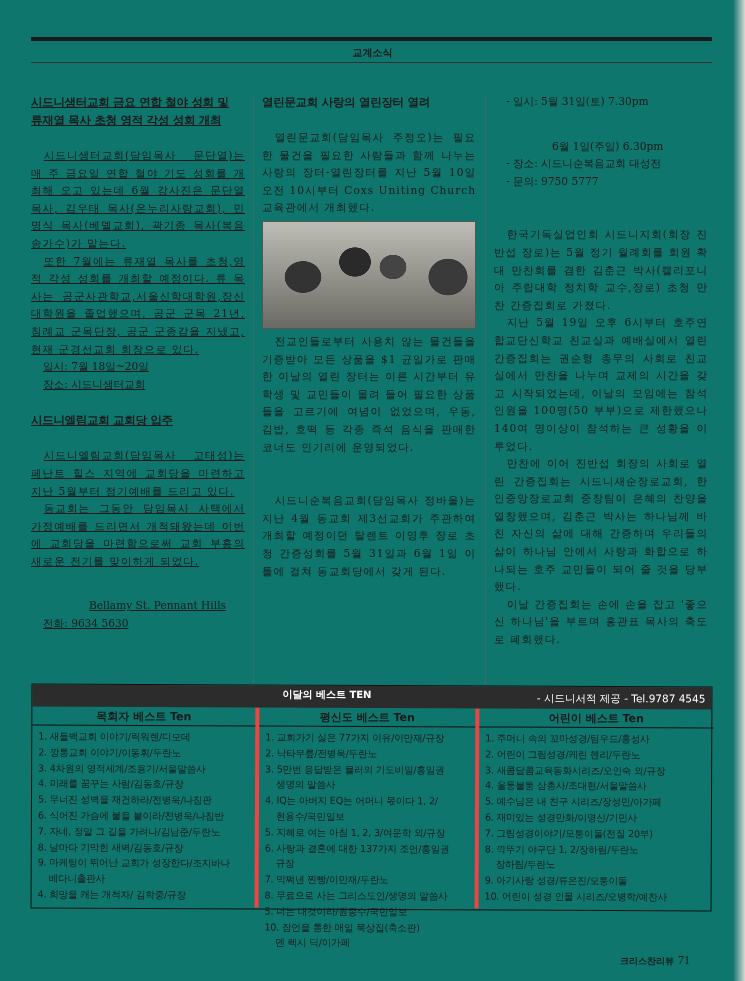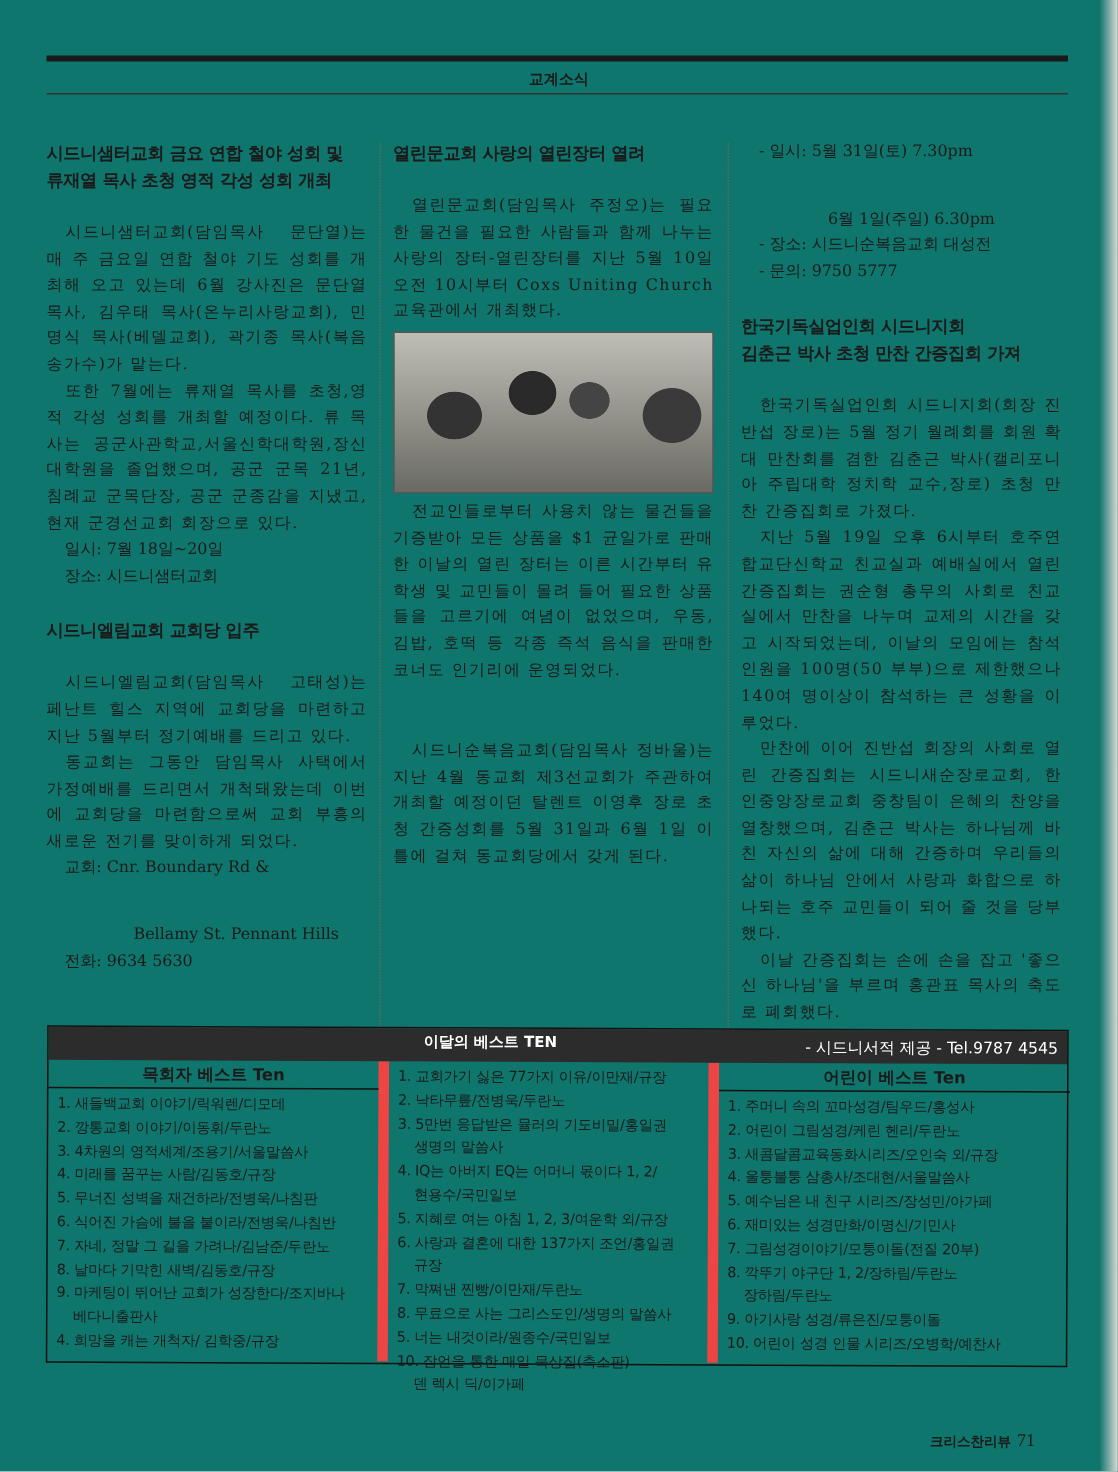--- a/index.html
+++ b/index.html
@@ -3,42 +3,42 @@
   <meta charset="utf-8">
   <style>
     * { box-sizing: border-box; margin: 0; padding: 0; }
     html, body { width: 745px; height: 981px; background: #f7f6f1; overflow: hidden; }
     body { font-family: "DejaVu Sans", "Liberation Sans", sans-serif; color: #1a1a1a; position: relative; }
     .page { position: absolute; left: 0; top: 0; width: 745px; height: 981px; background: #0f766e; }
     .top-rule { position: absolute; left: 31px; top: 37px; width: 681px; height: 4px; background: #1a1a1a; }
     .section-label { position: absolute; left: 0; width: 745px; top: 46px; text-align: center; font-size: 10px; font-weight: bold; }
     .sub-rule { position: absolute; left: 31px; top: 62px; width: 681px; height: 1px; background: #333; }
     .col { position: absolute; top: 93px; font-size: 10.6px; line-height: 17.6px; }
-    .col1 { left: 31px; width: 214px; }
+    .col1 { left: 31px; width: 214px; text-decoration: underline; }
     .col2 { left: 262px; width: 214px; }
     .col3 { left: 494px; width: 214px; }
     .vdiv { position: absolute; top: 95px; height: 590px; border-left: 1px dotted #666; }
     .headline { font-weight: bold; font-size: 11.5px; line-height: 18px; letter-spacing: -0.3px; }
     .para { text-align: justify; text-indent: 1.2em; letter-spacing: 1px; font-family: "DejaVu Serif", "Liberation Serif", serif; }
     .info { padding-left: 12px; font-family: "DejaVu Serif", "Liberation Serif", serif; }
     .info .indent { padding-left: 46px; margin-top: 27px; }
     .gap { height: 18px; }
     .photo { width: 214px; height: 108px; margin: 4px 0 4px 0; background:
       radial-gradient(ellipse 30px 26px at 40px 55px, #333 60%, transparent 62%),
       radial-gradient(ellipse 26px 24px at 92px 40px, #2a2a2a 60%, transparent 62%),
       radial-gradient(ellipse 22px 20px at 130px 45px, #444 60%, transparent 62%),
       radial-gradient(ellipse 32px 30px at 185px 55px, #3a3a3a 60%, transparent 62%),
       linear-gradient(180deg, #bdbdb5 0%, #9d9d95 40%, #6a6a64 100%);
       border: 1px solid #555; }
     .best-box { position: absolute; left: 31px; top: 685px; width: 681px; height: 225px; border: 1.5px solid #111; transform: rotate(0.25deg); }
     .best-header { height: 22px; background: #2c2c2c; color: #fff; position: relative; }
     .best-title { position: absolute; left: 250px; top: 2px; font-size: 10px; font-weight: bold; }
     .best-source { position: absolute; right: 6px; top: 5px; font-size: 10.5px; }
     .best-cols { display: flex; height: 200px; }
-    .best-col { flex: 0 0 auto; border-right: 7px solid #ef4444; }
+    .best-col { flex: 0 0 auto; border-right: 4px solid #ef4444; }
     .best-col:last-child { border-right: none; }
     .best-col.c1 { width: 227px; }
     .best-col.c2 { width: 220px; }
     .best-col.c3 { width: 234px; }
     .best-col-head { height: 19px; text-align: center; font-size: 11px; font-weight: bold; line-height: 19px; border-bottom: 1px solid #111; }
     .best-list { padding: 3px 6px; font-size: 9.6px; line-height: 15.8px; list-style: none; letter-spacing: -0.2px; }
     .best-list li .cont { display: block; padding-left: 11px; }
     .footer { position: absolute; left: 620px; top: 953px; font-size: 9px; font-weight: bold; }
     .footer .num { font-size: 12px; font-weight: normal; margin-left: 4px; font-family: Liberation Serif, serif; }
     .edge-shadow { position: absolute; right: 0; top: 0; width: 12px; height: 981px; background: linear-gradient(90deg, transparent, #d8d8d2); }
@@ -62,21 +62,20 @@
     <div class="info">
       <div><span>일시:</span> <span>7월 18일~20일</span></div>
       <div><span>장소:</span> <span>시드니샘터교회</span></div>
     </div>
     <div class="gap"></div>
     <div class="headline">시드니엘림교회  교회당 입주</div>
     <div class="gap"></div>
     <p class="para">시드니엘림교회(담임목사 고태성)는 페난트 힐스 지역에 교회당을 마련하고 지난 5월부터 정기예배를 드리고 있다.</p>
     <p class="para">동교회는 그동안 담임목사 사택에서 가정예배를 드리면서 개척돼왔는데 이번에 교회당을 마련함으로써 교회 부흥의 새로운 전기를 맞이하게 되었다.</p>
     <div class="info">
-      <div><span>교회:</span> <span>Cnr. Boundary Rd &amp;</span></div>
       <div class="indent">Bellamy St. Pennant Hills</div>
       <div><span>전화:</span> <span>9634 5630</span></div>
     </div>
   </div>
 
   <div class="vdiv" style="left:253px;"></div>
 
   <div class="col col2">
     <div class="headline">열린문교회 사랑의 열린장터 열려</div>
     <div class="gap"></div>
@@ -91,24 +90,20 @@
   <div class="vdiv" style="left:485px;"></div>
 
   <div class="col col3">
     <div class="info">
       <div><span>- 일시:</span> <span>5월 31일(토) 7.30pm</span></div>
       <div class="indent">6월 1일(주일) 6.30pm</div>
       <div><span>- 장소:</span> <span>시드니순복음교회 대성전</span></div>
       <div><span>- 문의:</span> <span>9750 5777</span></div>
     </div>
     <div class="gap"></div>
-    <div class="headline">
-      <div>한국기독실업인회 시드니지회</div>
-      <div>김춘근 박사 초청 만찬 간증집회 가져</div>
-    </div>
     <div class="gap"></div>
     <p class="para">한국기독실업인회 시드니지회(회장  진반섭 장로)는 5월 정기 월례회를 회원 확대 만찬회를 겸한 김춘근 박사(캘리포니아 주립대학 정치학 교수,장로) 초청 만찬 간증집회로 가졌다.</p>
     <p class="para">지난 5월 19일 오후 6시부터 호주연합교단신학교 친교실과 예배실에서 열린 간증집회는 권순형 총무의 사회로 친교실에서 만찬을 나누며 교제의 시간을 갖고 시작되었는데, 이날의 모임에는 참석인원을 100명(50 부부)으로 제한했으나 140여 명이상이 참석하는 큰 성황을 이루었다.</p>
     <p class="para">만찬에 이어 진반섭 회장의 사회로 열린 간증집회는 시드니새순장로교회, 한인중앙장로교회 중창팀이 은혜의 찬양을 열창했으며, 김춘근 박사는 하나님께 바친 자신의 삶에 대해 간증하며 우리들의 삶이 하나님 안에서 사랑과 화합으로 하나되는 호주 교민들이 되어 줄 것을 당부했다.</p>
     <p class="para">이날 간증집회는 손에 손을 잡고 '좋으신 하나님'을 부르며 홍관표 목사의 축도로 폐회했다.</p>
   </div>
 
   <div class="best-box">
     <div class="best-header">
       <span class="best-title">이달의 베스트 TEN</span>
@@ -127,20 +122,21 @@
           <li>7. 자네, 정말 그 길을 가려나/김남준/두란노</li>
           <li>8. 날마다 기막힌 새벽/김동호/규장</li>
           <li>9. 마케팅이 뛰어난 교회가 성장한다/조지바나</li>
           <li>
               <span class="cont">베다니출판사</span>
             </li>
           <li>4. 희망을 캐는 개척자/ 김학중/규장</li>
         </ul>
       </div>
       <div class="best-col c2">
+        <div class="best-col-head">평신도 베스트 Ten</div>
         <ul class="best-list">
           <li>1. 교회가기 싫은 77가지 이유/이만재/규장</li>
           <li>2. 낙타무릎/전병욱/두란노</li>
           <li>3. 5만번 응답받은 뮬러의 기도비밀/홍일권</li>
           <li>
               <span class="cont">생명의 말씀사</span>
             </li>
           <li>4. IQ는 아버지 EQ는 어머니 몫이다 1, 2/</li>
           <li>
               <span class="cont">현용수/국민일보</span>

